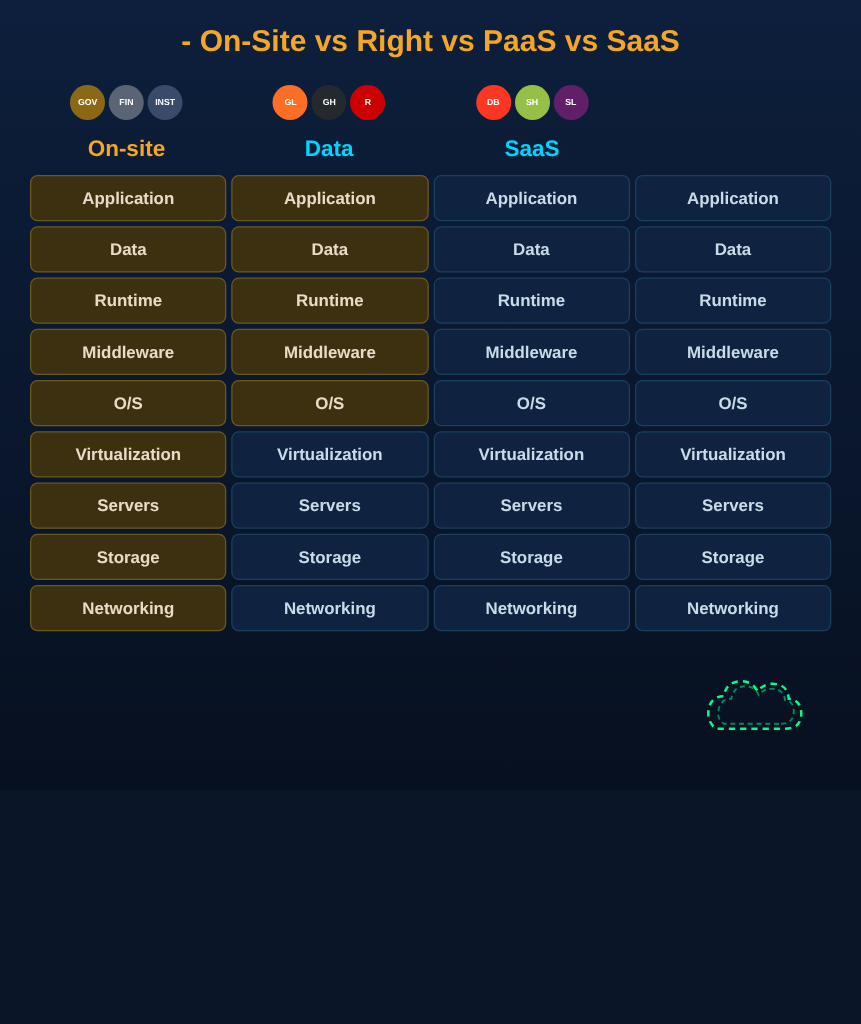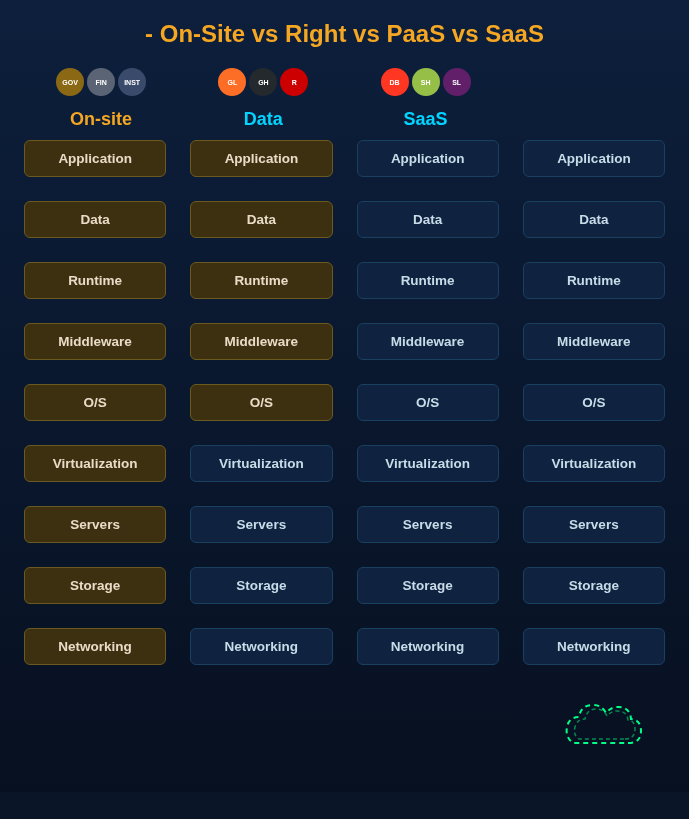--- a/index.html
+++ b/index.html
@@ -95,21 +95,21 @@
 
     .col-label.onsite { color: #f5a623; }
     .col-label.iaas { color: #00d4ff; }
     .col-label.paas { color: #00d4ff; }
     .col-label.saas { color: #00d4ff; }
 
     
     .rows-grid {
       display: grid;
       grid-template-columns: repeat(4, 1fr);
-      gap: 24px;
+      gap: 4px;
       padding: 0 4px;
     }
 
     .cell {
       border-radius: 6px;
       display: flex;
       align-items: center;
       justify-content: center;
       padding: 10px 6px;
       font-size: 13.5px;

